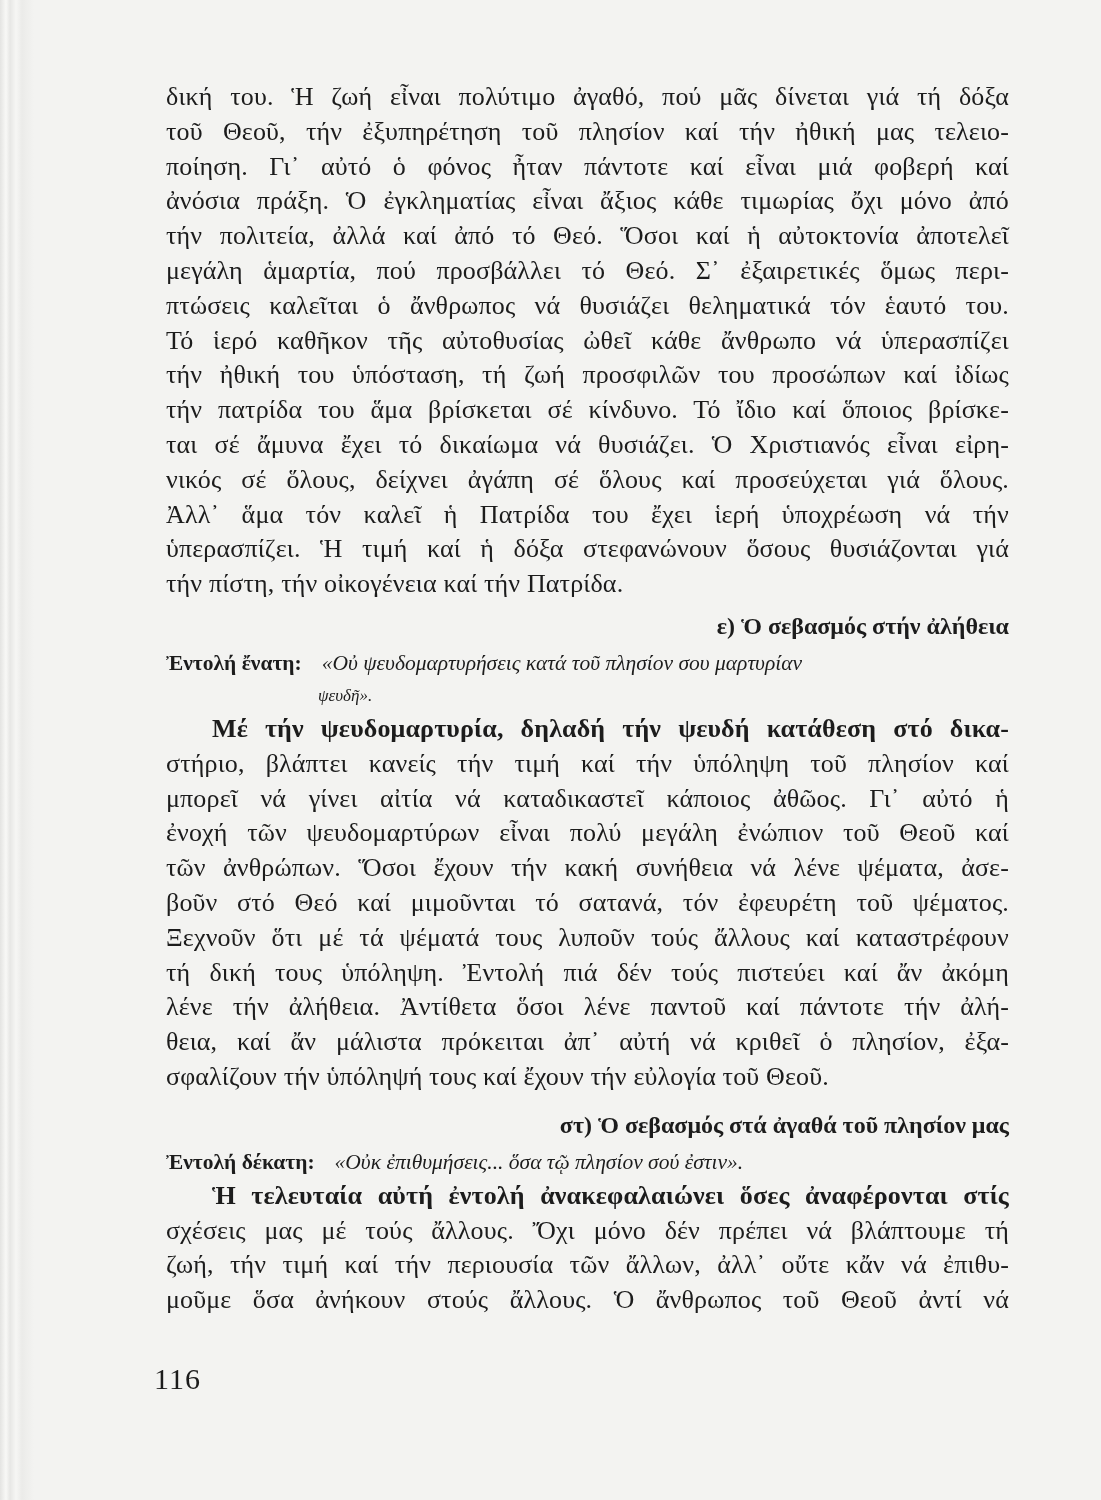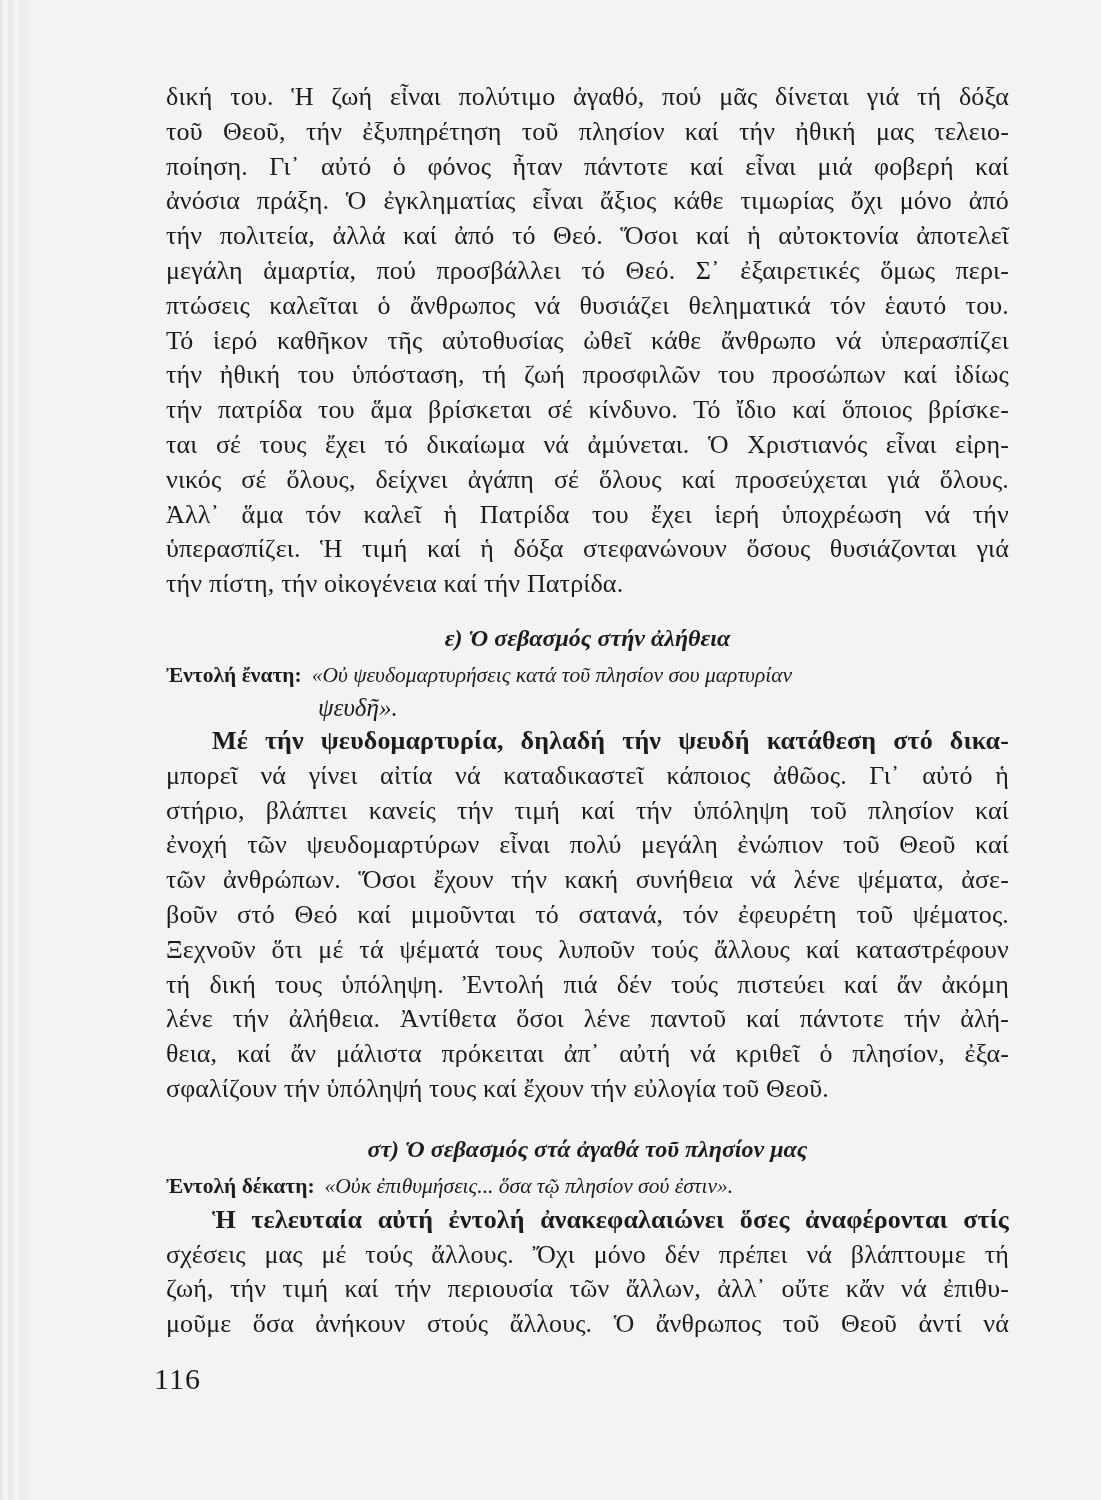--- a/index.html
+++ b/index.html
@@ -45,42 +45,41 @@
     .line.indent {
       padding-left: 46px;
       font-weight: bold;
     }
     .heading {
       display: block;
       font-weight: bold;
       font-size: 24px;
       height: 40px;
       line-height: 40px;
-      margin-top: 16px;
-      text-align: center;
-      font-style: italic;
+      margin-top: 4px;
+      text-align: right;
     }
     .commandment {
       display: block;
       font-size: 21.5px;
       height: 34px;
       line-height: 34px;
       white-space: nowrap;
     }
     .commandment .cmd-label {
       font-weight: bold;
       margin-top: 32px;
     }
     .commandment .cmd-quote {
       font-style: italic;
-      margin-left: 10px;
+      margin-left: 20px;
     }
     .commandment-cont {
       display: block;
-      font-size: 25px;
+      font-size: 17px;
       font-style: italic;
       height: 32px;
       line-height: 32px;
       padding-left: 152px;
     }
     .gap-sm { height: 6px; }
     .page-number {
       position: absolute;
       left: 154px;
       top: 1362px;
@@ -99,36 +98,36 @@
     <span class="line">δική του. Ἡ ζωή εἶναι πολύτιμο ἀγαθό, πού μᾶς δίνεται γιά τή δόξα</span>
     <span class="line">τοῦ Θεοῦ, τήν ἐξυπηρέτηση τοῦ πλησίον καί τήν ἠθική μας τελειο-</span>
     <span class="line">ποίηση. Γι᾿ αὐτό ὁ φόνος ἦταν πάντοτε καί εἶναι μιά φοβερή καί</span>
     <span class="line">ἀνόσια πράξη. Ὁ ἐγκληματίας εἶναι ἄξιος κάθε τιμωρίας ὄχι μόνο ἀπό</span>
     <span class="line">τήν πολιτεία, ἀλλά καί ἀπό τό Θεό. Ὅσοι καί ἡ αὐτοκτονία ἀποτελεῖ</span>
     <span class="line">μεγάλη ἁμαρτία, πού προσβάλλει τό Θεό. Σ᾿ ἐξαιρετικές ὅμως περι-</span>
     <span class="line">πτώσεις καλεῖται ὁ ἄνθρωπος νά θυσιάζει θεληματικά τόν ἑαυτό του.</span>
     <span class="line">Τό ἱερό καθῆκον τῆς αὐτοθυσίας ὠθεῖ κάθε ἄνθρωπο νά ὑπερασπίζει</span>
     <span class="line">τήν ἠθική του ὑπόσταση, τή ζωή προσφιλῶν του προσώπων καί ἰδίως</span>
     <span class="line">τήν πατρίδα του ἅμα βρίσκεται σέ κίνδυνο. Τό ἴδιο καί ὅποιος βρίσκε-</span>
-    <span class="line">ται σέ τους ἔχει τό δικαίωμα νά ἀμύνεται. Ὁ Χριστιανός εἶναι εἰρη-</span>
+    <span class="line">ται σέ ἄμυνα ἔχει τό δικαίωμα νά θυσιάζει. Ὁ Χριστιανός εἶναι εἰρη-</span>
     <span class="line">νικός σέ ὅλους, δείχνει ἀγάπη σέ ὅλους καί προσεύχεται γιά ὅλους.</span>
     <span class="line">Ἀλλ᾿ ἅμα τόν καλεῖ ἡ Πατρίδα του ἔχει ἱερή ὑποχρέωση νά τήν</span>
     <span class="line">ὑπερασπίζει. Ἡ τιμή καί ἡ δόξα στεφανώνουν ὅσους θυσιάζονται γιά</span>
     <span class="line last">τήν πίστη, τήν οἰκογένεια καί τήν Πατρίδα.</span>
   </div>
 
   <div>
     <span class="heading">ε) Ὁ σεβασμός στήν ἀλήθεια</span>
     <span class="commandment">
       <span class="cmd-label">Ἐντολή ἔνατη:</span><span class="cmd-quote">«Οὐ ψευδομαρτυρήσεις κατά τοῦ πλησίον σου μαρτυρίαν</span>
     </span>
     <span class="commandment-cont">ψευδῆ».</span>
     <span class="line indent">Μέ τήν ψευδομαρτυρία, δηλαδή τήν ψευδή κατάθεση στό δικα-</span>
+    <span class="line">στήριο, βλάπτει κανείς τήν τιμή καί τήν ὑπόληψη τοῦ πλησίον καί</span>
     <span class="line">μπορεῖ νά γίνει αἰτία νά καταδικαστεῖ κάποιος ἀθῶος. Γι᾿ αὐτό ἡ</span>
-    <span class="line">στήριο, βλάπτει κανείς τήν τιμή καί τήν ὑπόληψη τοῦ πλησίον καί</span>
     <span class="line">ἐνοχή τῶν ψευδομαρτύρων εἶναι πολύ μεγάλη ἐνώπιον τοῦ Θεοῦ καί</span>
     <span class="line">τῶν ἀνθρώπων. Ὅσοι ἔχουν τήν κακή συνήθεια νά λένε ψέματα, ἀσε-</span>
     <span class="line">βοῦν στό Θεό καί μιμοῦνται τό σατανά, τόν ἐφευρέτη τοῦ ψέματος.</span>
     <span class="line">Ξεχνοῦν ὅτι μέ τά ψέματά τους λυποῦν τούς ἄλλους καί καταστρέφουν</span>
     <span class="line">τή δική τους ὑπόληψη. Ἐντολή πιά δέν τούς πιστεύει καί ἄν ἀκόμη</span>
     <span class="line">λένε τήν ἀλήθεια. Ἀντίθετα ὅσοι λένε παντοῦ καί πάντοτε τήν ἀλή-</span>
     <span class="line">θεια, καί ἄν μάλιστα πρόκειται ἀπ᾿ αὐτή νά κριθεῖ ὁ πλησίον, ἐξα-</span>
     <span class="line last">σφαλίζουν τήν ὑπόληψή τους καί ἔχουν τήν εὐλογία τοῦ Θεοῦ.</span>
   </div>
 

